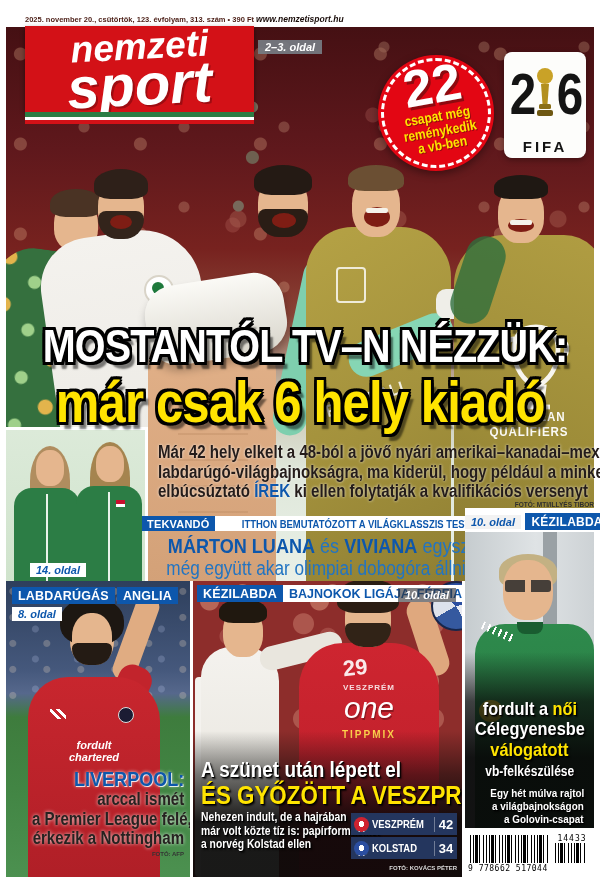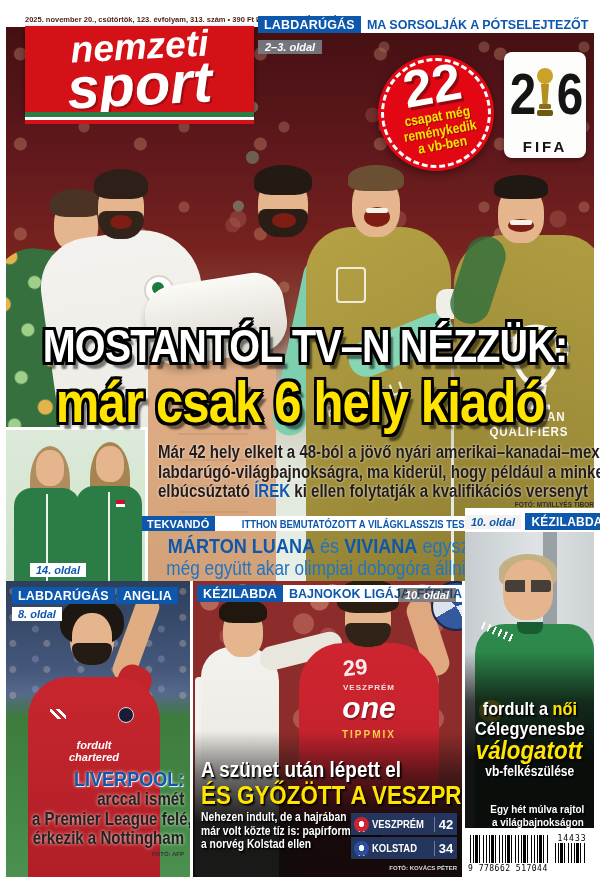--- a/index.html
+++ b/index.html
@@ -141,23 +141,20 @@
       <span>nemzeti</span>
     </div>
     <div class="abs" style="left:0;top:30px;width:229px;text-align:center;color:#fff;font-style:italic;font-weight:900;font-size:58px;line-height:58px;transform:rotate(-3deg);text-shadow:2px 2px 0 rgba(0,0,0,.25);">
       <span>sport</span>
     </div>
   </div>
   <div class="abs" style="left:25px;top:112px;width:229px;height:5px;background:#2c7d45;"></div>
   <div class="abs" style="left:25px;top:117px;width:229px;height:3px;background:#fff;"></div>
   <div class="abs" style="left:25px;top:120px;width:229px;height:4px;background:#d31117;"></div>
 
-  <div class="abs" style="left:258px;top:15px;white-space:nowrap;">
-    <span class="tag">LABDARÚGÁS</span><span class="kicker">MA SORSOLJÁK A PÓTSELEJTEZŐT</span>
-  </div>
   <div class="abs" style="left:258px;top:37px;">
     <span class="oldal-gray">2–3. oldal</span>
   </div>
 
   <div class="abs" style="left:378px;top:55px;width:116px;height:116px;border-radius:50%;background:#e30613;box-shadow:0 3px 8px rgba(0,0,0,.4);">
     <div class="abs" style="left:3px;top:3px;right:3px;bottom:3px;border:3px dashed #fff;border-radius:50%;"></div>
     <div class="abs" style="left:-14px;top:6px;width:144px;text-align:center;transform:rotate(-10deg);">
       <div style="color:#fff;font-weight:900;font-size:52px;line-height:48px;text-shadow:2px 3px 0 #8e0a0f;">22</div>
       <div style="color:#ffe400;font-weight:800;font-size:14px;line-height:14.5px;text-shadow:1px 1px 0 #8e0a0f;">
         <span class="condc">csapat még</span><br>
@@ -230,23 +227,23 @@
                   background:repeating-linear-gradient(90deg,#fff 0 2px,transparent 2px 6px);"></div>
       <div class="abs" style="left:52px;top:90px;width:26px;height:12px;background:#195c30;border-radius:0 0 8px 8px;"></div>
       <div class="abs" style="left:14px;top:168px;width:18px;height:16px;border-radius:50%;background:#e9d93e;border:3px solid #cfc028;"></div>
 
       <div class="abs" style="left:0;top:120px;width:129px;height:176px;
            background:linear-gradient(rgba(10,10,10,0) 0%,rgba(10,10,10,.72) 28%,rgba(8,8,8,.95) 60%);"></div>
 
       <div class="abs" style="left:0;top:166px;width:129px;text-align:center;color:#fff;font-weight:800;">
         <div style="font-size:19px;line-height:21px;" class="shadow-sm"><span class="condc"><span>fordult a </span><span style="color:#ffe400;font-weight:900;">női</span></span></div>
         <div style="font-size:19px;line-height:20px;" class="shadow-sm"><span class="condc">Célegyenesbe</span></div>
-        <div style="font-size:26px;line-height:22px;color:#ffe400;font-weight:900;font-style:italic;" class="shadow-sm"><span class="condc">válogatott</span></div>
+        <div style="font-size:19px;line-height:22px;color:#ffe400;font-weight:900;" class="shadow-sm"><span class="condc">válogatott</span></div>
         <div style="font-size:14px;line-height:21px;" class="shadow-sm"><span class="condc">vb-felkészülése</span></div>
-        <div style="margin-top:21px;padding-right:10px;text-align:right;font-size:11.5px;line-height:13px;font-weight:700;" class="shadow-sm">
+        <div style="margin-top:5px;padding-right:10px;text-align:right;font-size:11.5px;line-height:13px;font-weight:700;" class="shadow-sm">
           <span class="condr">Egy hét múlva rajtol</span><br>
           <span class="condr">a világbajnokságon</span><br>
           <span class="condr">a Golovin-csapat</span>
         </div>
       </div>
     </div>
 
     <div class="abs" style="left:0;top:324px;width:129px;height:45px;background:#fff;">
       <div class="abs barcode-bars" style="left:5px;top:3px;width:78px;height:28px;"></div>
       <div class="abs" style="left:3px;top:32px;width:84px;font-family:'DejaVu Sans Mono',monospace;font-size:8px;color:#000;letter-spacing:.5px;">9 778662 517044</div>
@@ -321,21 +318,21 @@
     <div class="abs" style="left:222px;top:16px;width:26px;height:80px;border-radius:13px;transform:rotate(-18deg);background:#dfa87e;"></div>
     <div class="abs" style="left:238px;top:0px;width:46px;height:46px;border-radius:50%;border:2px solid #18264a;
                 background:conic-gradient(#2b4ea0 0 80deg,#e9ebf2 80deg 150deg,#35599f 150deg 240deg,#dde2ec 240deg 310deg,#2b4ea0 310deg);"></div>
     <div class="abs" style="left:106px;top:62px;width:140px;height:234px;border-radius:44px 48px 0 0;background:linear-gradient(#ce2530,#b81e29);"></div>
     <div class="abs" style="left:150px;top:74px;color:#fff;font-weight:900;font-size:22px;opacity:.9;transform:rotate(-6deg);">
       <span>29</span>
     </div>
     <div class="abs" style="left:120px;top:102px;width:112px;text-align:center;color:rgba(255,255,255,.85);font-weight:700;font-size:8px;letter-spacing:1px;">
       <span>VESZPRÉM</span>
     </div>
-    <div class="abs" style="left:120px;top:110px;width:112px;text-align:center;color:#fff;font-style:italic;font-weight:700;font-size:30px;text-shadow:1px 2px 0 rgba(0,0,0,.3);">
+    <div class="abs" style="left:120px;top:110px;width:112px;text-align:center;color:#fff;font-style:italic;font-weight:400;font-size:30px;text-shadow:1px 2px 0 rgba(0,0,0,.3);">
       <span>one</span>
     </div>
     <div class="abs" style="left:120px;top:148px;width:112px;text-align:center;color:#ffd34d;font-weight:800;font-size:10px;letter-spacing:2px;">
       <span>TIPPMIX</span>
     </div>
     <div class="head" style="left:152px;top:8px;width:46px;height:58px;"></div>
     <div class="hair" style="left:144px;top:-2px;width:62px;height:34px;background:#2a1d13;"></div>
     <div class="abs" style="left:152px;top:42px;width:46px;height:24px;border-radius:6px 6px 20px 20px;background:#312317;"></div>
 
     <div class="abs" style="left:0;top:150px;width:269px;height:146px;

